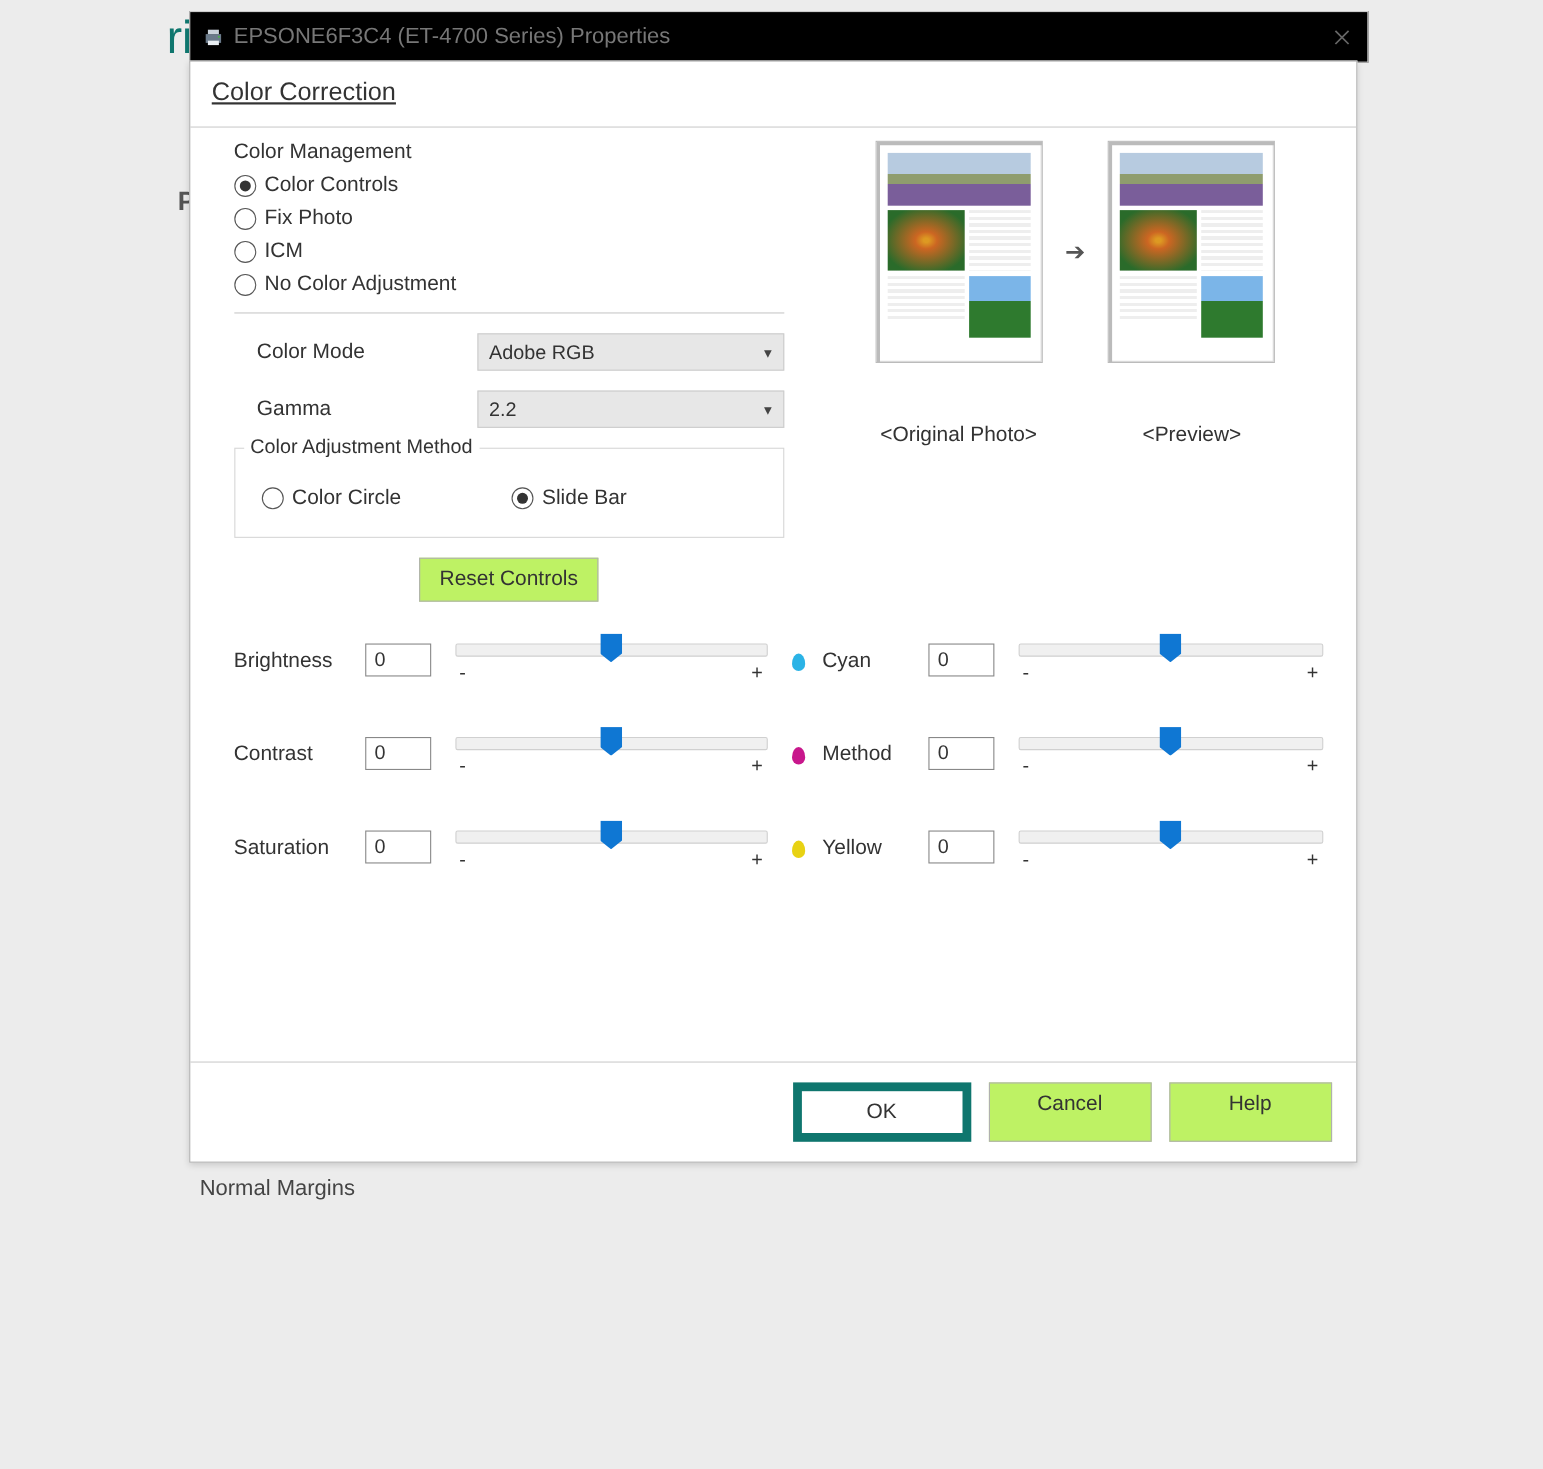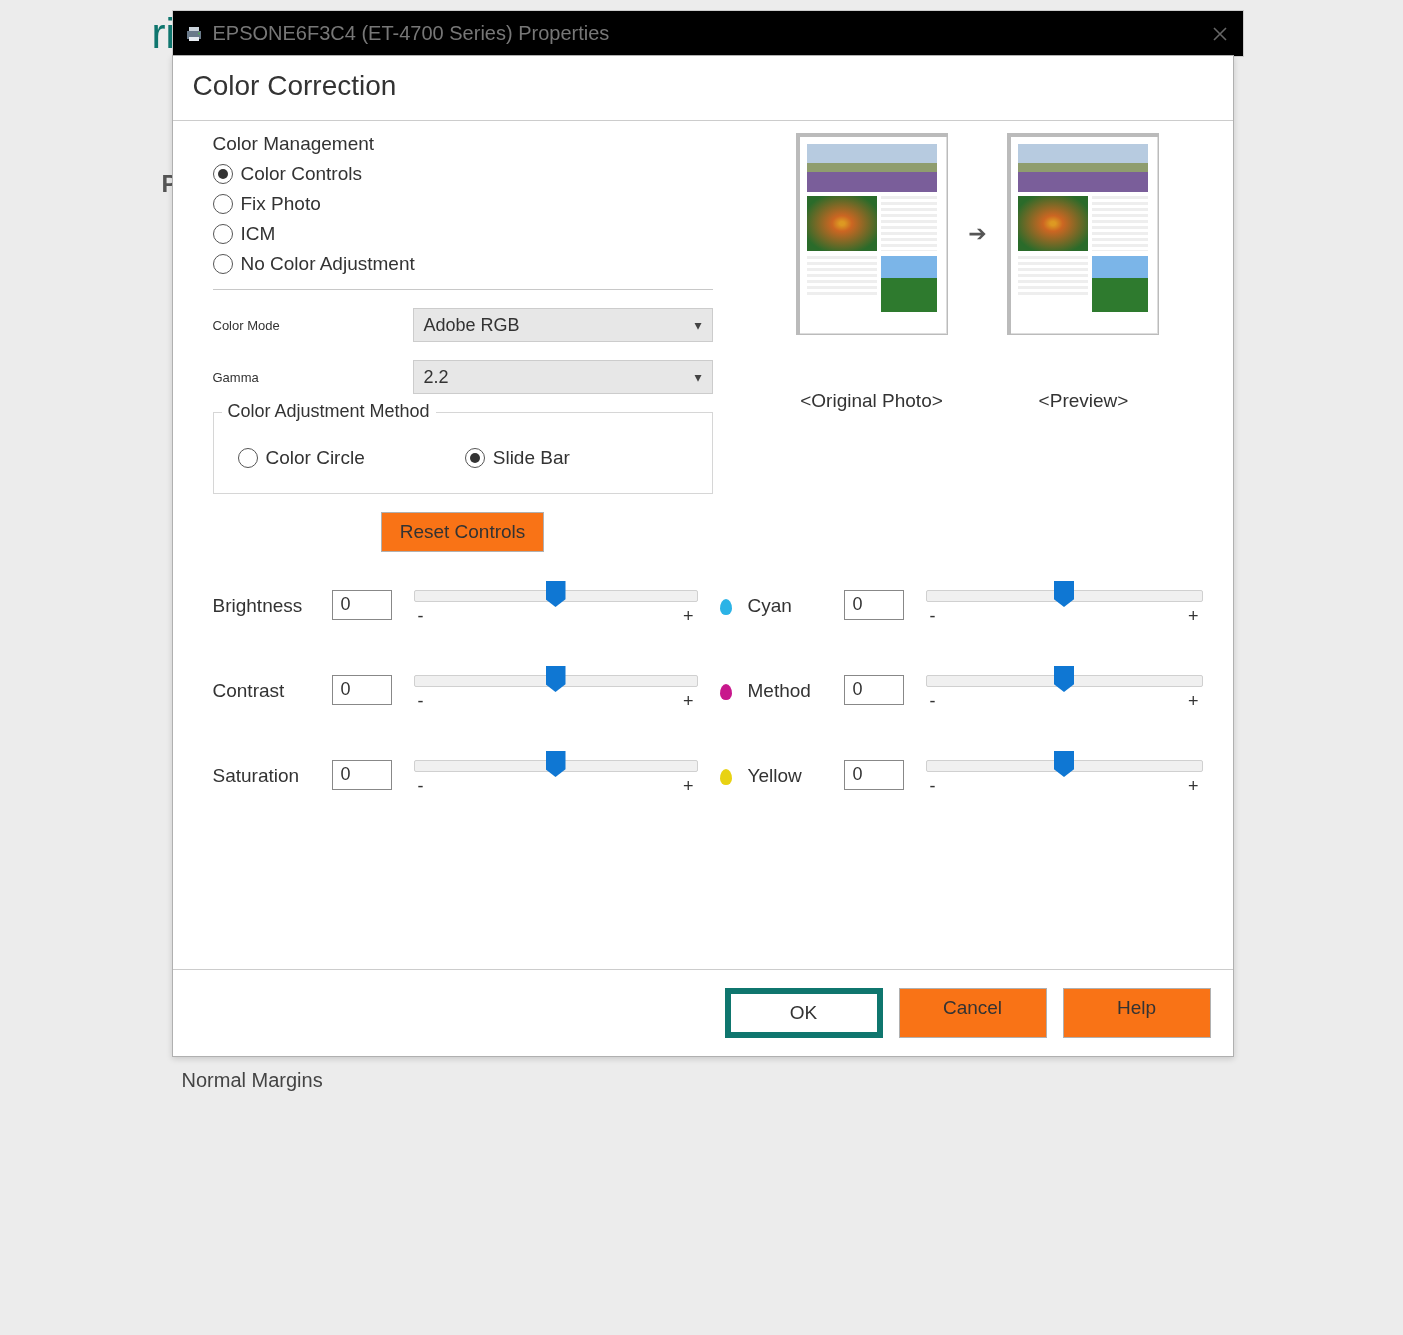--- a/index.html
+++ b/index.html
@@ -32,50 +32,50 @@
   .win-prop .title{flex:1;color:var(--subtext);font-size:20px;}
   .win-prop .close{width:45px;height:45px;display:flex;align-items:center;justify-content:center;color:#777;font-size:22px;cursor:pointer;}
 
   
   .dialog{
     position:absolute;left:20px;top:55px;width:1060px;height:1000px;
     background:var(--bg);border:1px solid var(--border-dark);
     box-shadow:0 2px 6px rgba(0,0,0,0.15);
     display:flex;flex-direction:column;
   }
-  .dlg-title{padding:14px 20px 18px 20px;font-size:28px;border-bottom:1px solid var(--border);}
+  .dlg-title{padding:14px 20px 18px 20px;font-size:23px;border-bottom:1px solid var(--border);text-decoration:underline;}
   .dlg-body{flex:1;display:flex;padding:12px 20px 0 40px;gap:30px;}
   .col-left{width:500px;}
   .col-right{flex:1;}
 
   
   .grp-label{font-size:19px;margin-bottom:8px;}
   .radio-row{display:flex;align-items:center;gap:8px;margin:4px 0 8px 0;font-size:19px;cursor:pointer;}
   .radio{width:18px;height:18px;border:1.5px solid #555;border-radius:50%;display:flex;align-items:center;justify-content:center;background:#fff;}
   .radio.sel::after{content:"";width:10px;height:10px;border-radius:50%;background:#333;}
 
   hr.sep{border:none;border-top:1px solid #c8c8c8;margin:14px 0 18px 0;}
 
   .form-row{display:flex;align-items:center;margin:8px 0 18px 0;}
-  .form-row .lab{width:200px;font-size:13px;}
+  .form-row .lab{width:200px;font-size:19px;margin-left:21px;}
   .combo{
     flex:1;height:32px;background:#e7e7e7;border:1px solid var(--border);
     display:flex;align-items:center;padding:0 10px;font-size:18px;justify-content:space-between;
     cursor:pointer;
   }
   .combo .chev{color:#444;font-size:14px;}
 
   
   .fieldset{border:1px solid #d6d6d6;padding:8px 14px 16px 14px;position:relative;margin-top:4px;}
   .fieldset .legend{position:absolute;top:-12px;left:8px;background:#fff;padding:0 6px;font-size:18px;}
   .fieldset .radios{display:flex;gap:100px;margin-top:22px;margin-left:10px;}
 
   .reset-wrap{display:flex;justify-content:center;margin:18px 0 10px 0;}
   .btn{
-    padding:8px 18px;font-size:19px;background:#f97316;border:1px solid var(--border-dark);
+    padding:8px 18px;font-size:19px;background:#bef264;border:1px solid var(--border-dark);
     cursor:pointer;user-select:none;
   }
 
   
   .previews{display:flex;align-items:center;gap:20px;justify-content:center;margin-top:0;}
   .thumb{width:150px;height:200px;background:#fff;border:1px solid #bbb;box-shadow:3px 3px 0 #bbb inset, -1px -1px 0 #ddd inset;position:relative;overflow:hidden;}
   .thumb .photo{position:absolute;}
   .p1{left:10px;top:10px;width:130px;height:48px;background:linear-gradient(#b7cbe0 40%,#8f9d6e 40% 58%,#7a5e9a 58%);}
   .p2{left:10px;top:62px;width:70px;height:55px;background:radial-gradient(#d92 5%,#c62 20%,#2a6b2a 80%);}
   .p3{left:84px;top:62px;width:56px;height:55px;background:repeating-linear-gradient(#eee 0 3px,#fff 3px 6px);}
@@ -97,21 +97,21 @@
   .sld .thumb-s{
     position:absolute;left:calc(50% - 10px);top:-10px;width:20px;height:26px;
     background:var(--accent);
     clip-path:polygon(0 0,100% 0,100% 70%,50% 100%,0 70%);
   }
   .sld .pm{display:flex;justify-content:space-between;font-size:18px;color:#333;margin-top:4px;padding:0 4px;}
 
   
   .dlg-buttons{display:flex;justify-content:flex-end;gap:16px;padding:18px 22px;border-top:1px solid var(--border);}
   .dlg-buttons .btn{min-width:110px;text-align:center;}
-  .btn.primary{border:6px solid #0f766e;background:#fff;}
+  .btn.primary{border:8px solid #0f766e;background:#fff;}
 
   
   .drop{width:12px;height:16px;border-radius:50% 50% 50% 50% / 60% 60% 40% 40%;transform:rotate(0deg);position:relative;}
   .drop::before{content:"";position:absolute;left:50%;top:-5px;transform:translateX(-50%);border-left:5px solid transparent;border-right:5px solid transparent;}
 </style>
 </head>
 <body>
 
 <div class="outer">
   <span class="bg-hint ri">ri</span>

